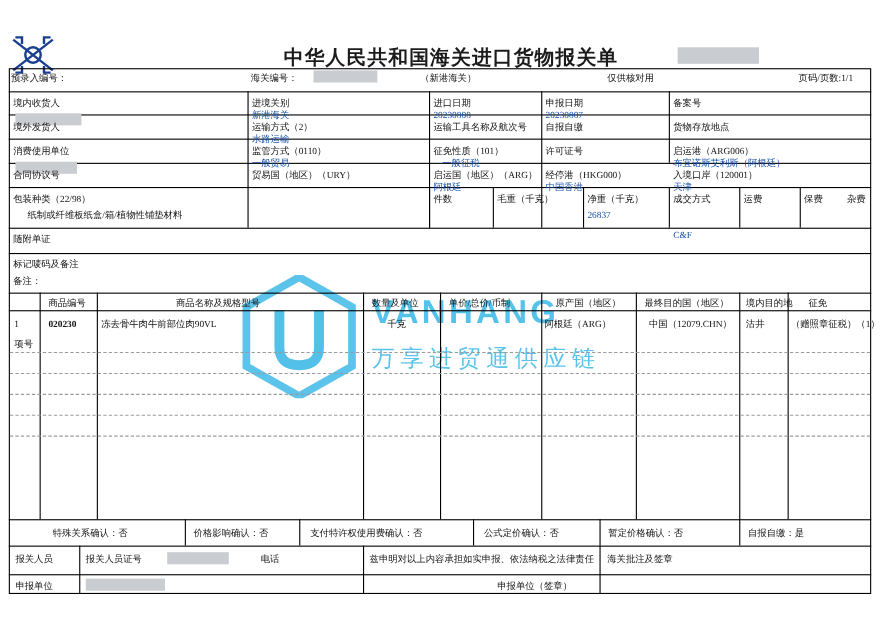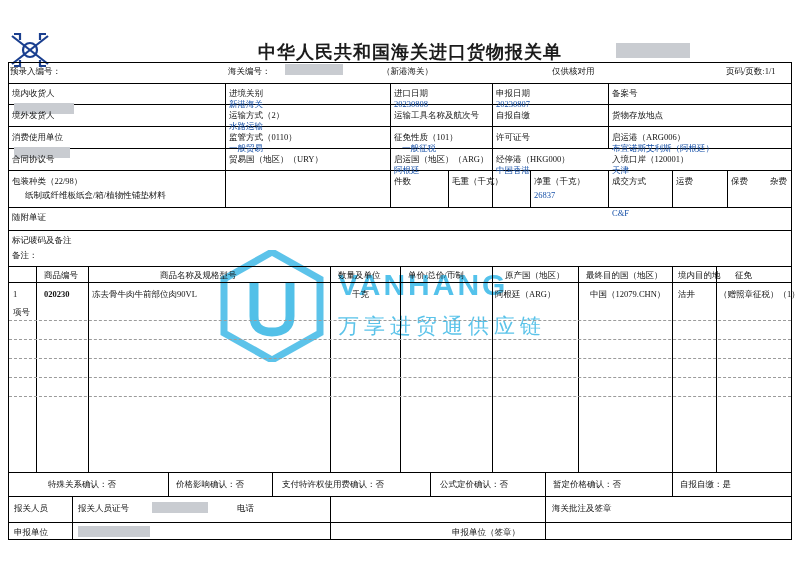--- a/index.html
+++ b/index.html
@@ -289,16 +289,17 @@
   <div class="t lbl" style="left:680px; top:479px;">自报自缴：是</div>
 
   <div class="t lbl" style="left:14px;  top:503px;">报关人员</div>
   <div class="t lbl" style="left:78px;  top:503px;">报关人员证号</div>
   <div class="redact" style="left:152px; top:502px; width:56px; height:11px;"></div>
   <div class="t lbl" style="left:237px; top:503px;">电话</div>
 
   <div class="t lbl" style="left:14px;  top:527px;">申报单位</div>
   <div class="redact" style="left:78px; top:526px; width:72px; height:11px;"></div>
 
+  <div class="t lbl" style="left:336px; top:503px;">兹申明对以上内容承担如实申报、依法纳税之法律责任</div>
   <div class="t lbl" style="left:452px; top:527px;">申报单位（签章）</div>
   <div class="t lbl" style="left:552px; top:503px;">海关批注及签章</div>
 
 </div>
 
 </body></html>

